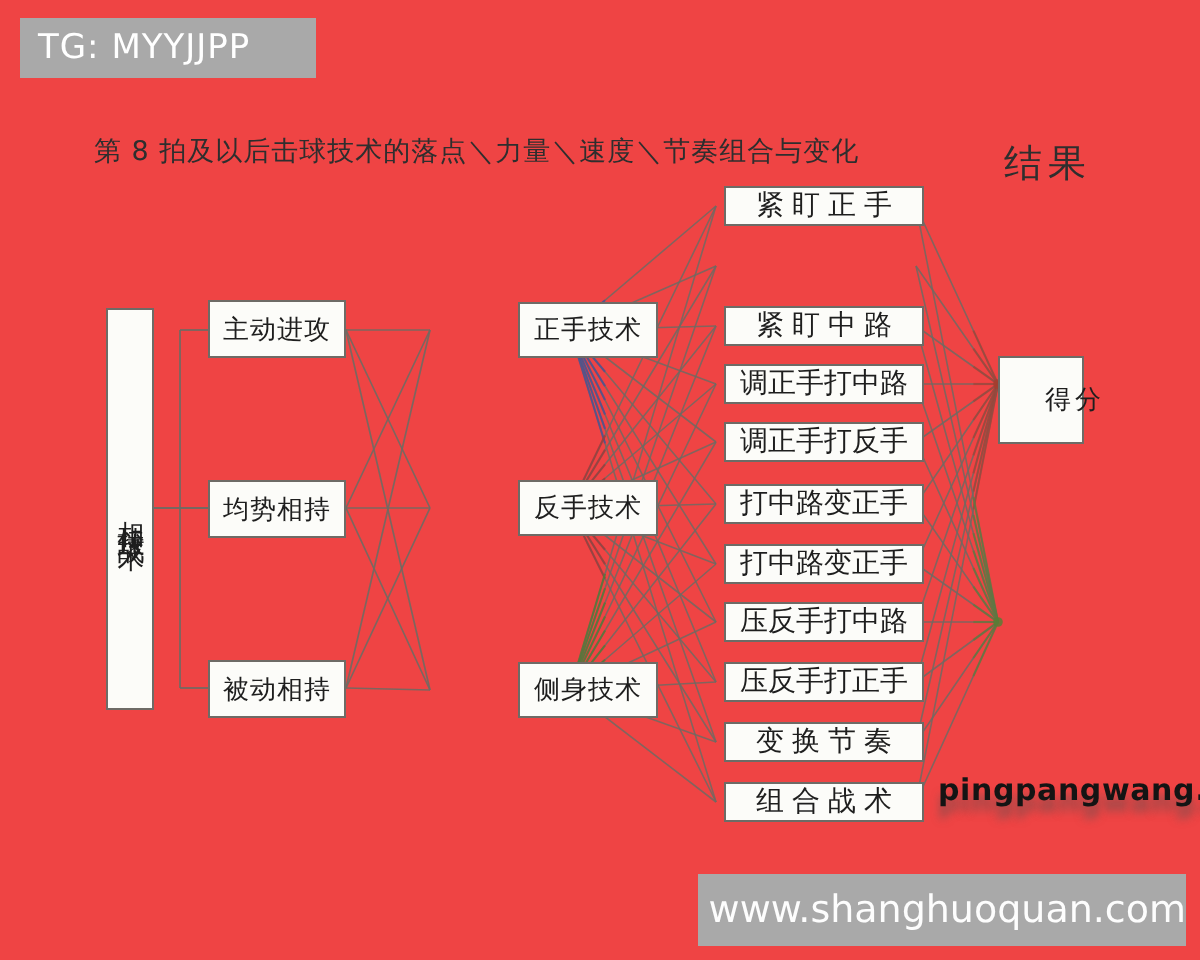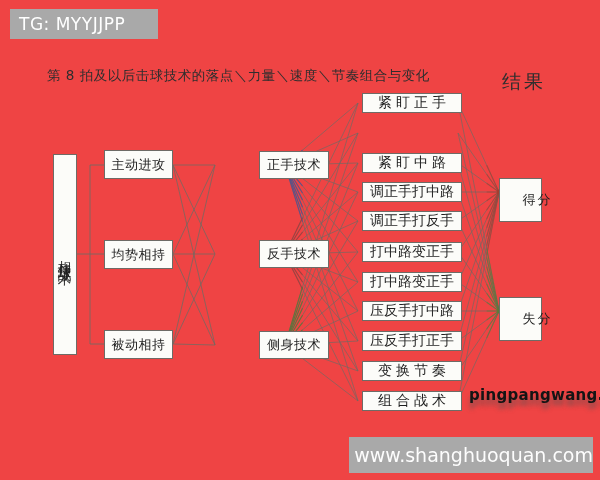--- a/index.html
+++ b/index.html
@@ -210,21 +210,20 @@
   <div class="box tactic" style="top:182px">调正手打中路</div>
   <div class="box tactic" style="top:211px">调正手打反手</div>
   <div class="box tactic" style="top:242px">打中路变正手</div>
   <div class="box tactic" style="top:272px">打中路变正手</div>
   <div class="box tactic" style="top:301px">压反手打中路</div>
   <div class="box tactic" style="top:331px">压反手打正手</div>
   <div class="box tactic sp" style="top:361px">变换节奏</div>
   <div class="box tactic sp" style="top:391px">组合战术</div>
 
   <div class="box result" style="top:178px">得分</div>
-  <div class="box result" style="top:297px">失分</div>
 
   <div class="watermark">pingpangwang.com</div>
 
   <div class="banner bottom">
     <span>www.shanghuoquan.com</span>
   </div>
 
 </div>
 
 </body></html>

